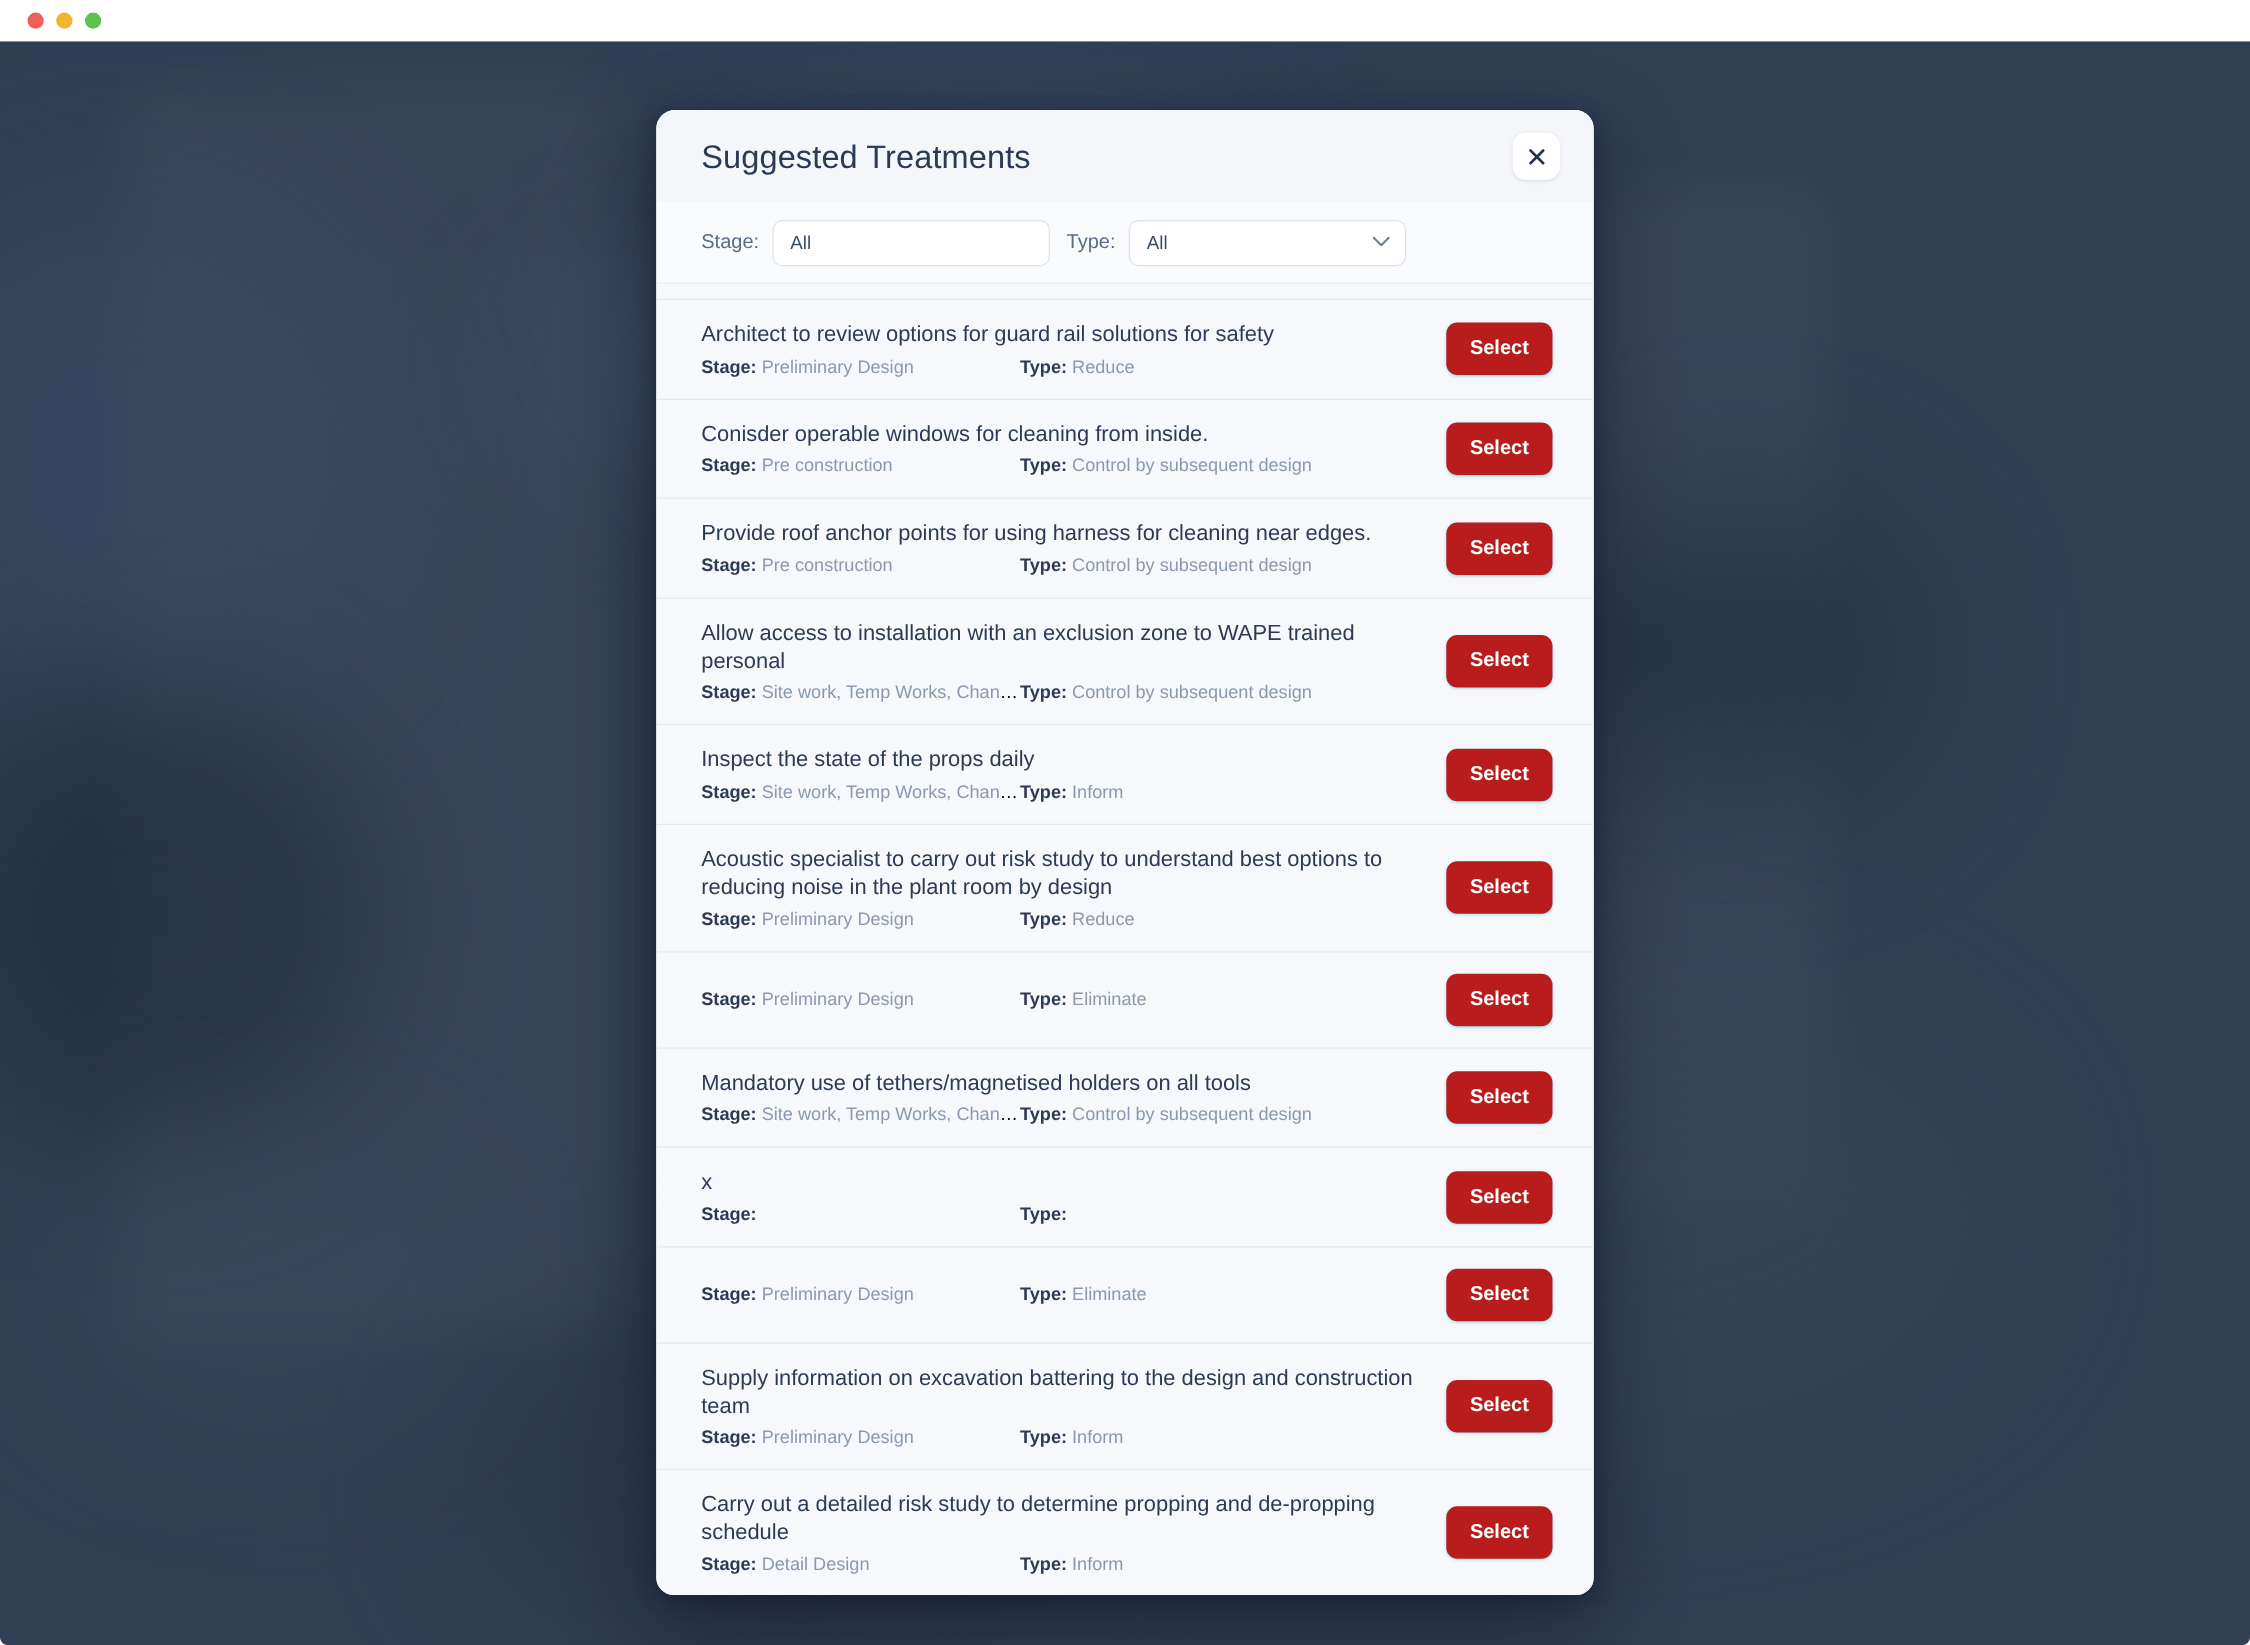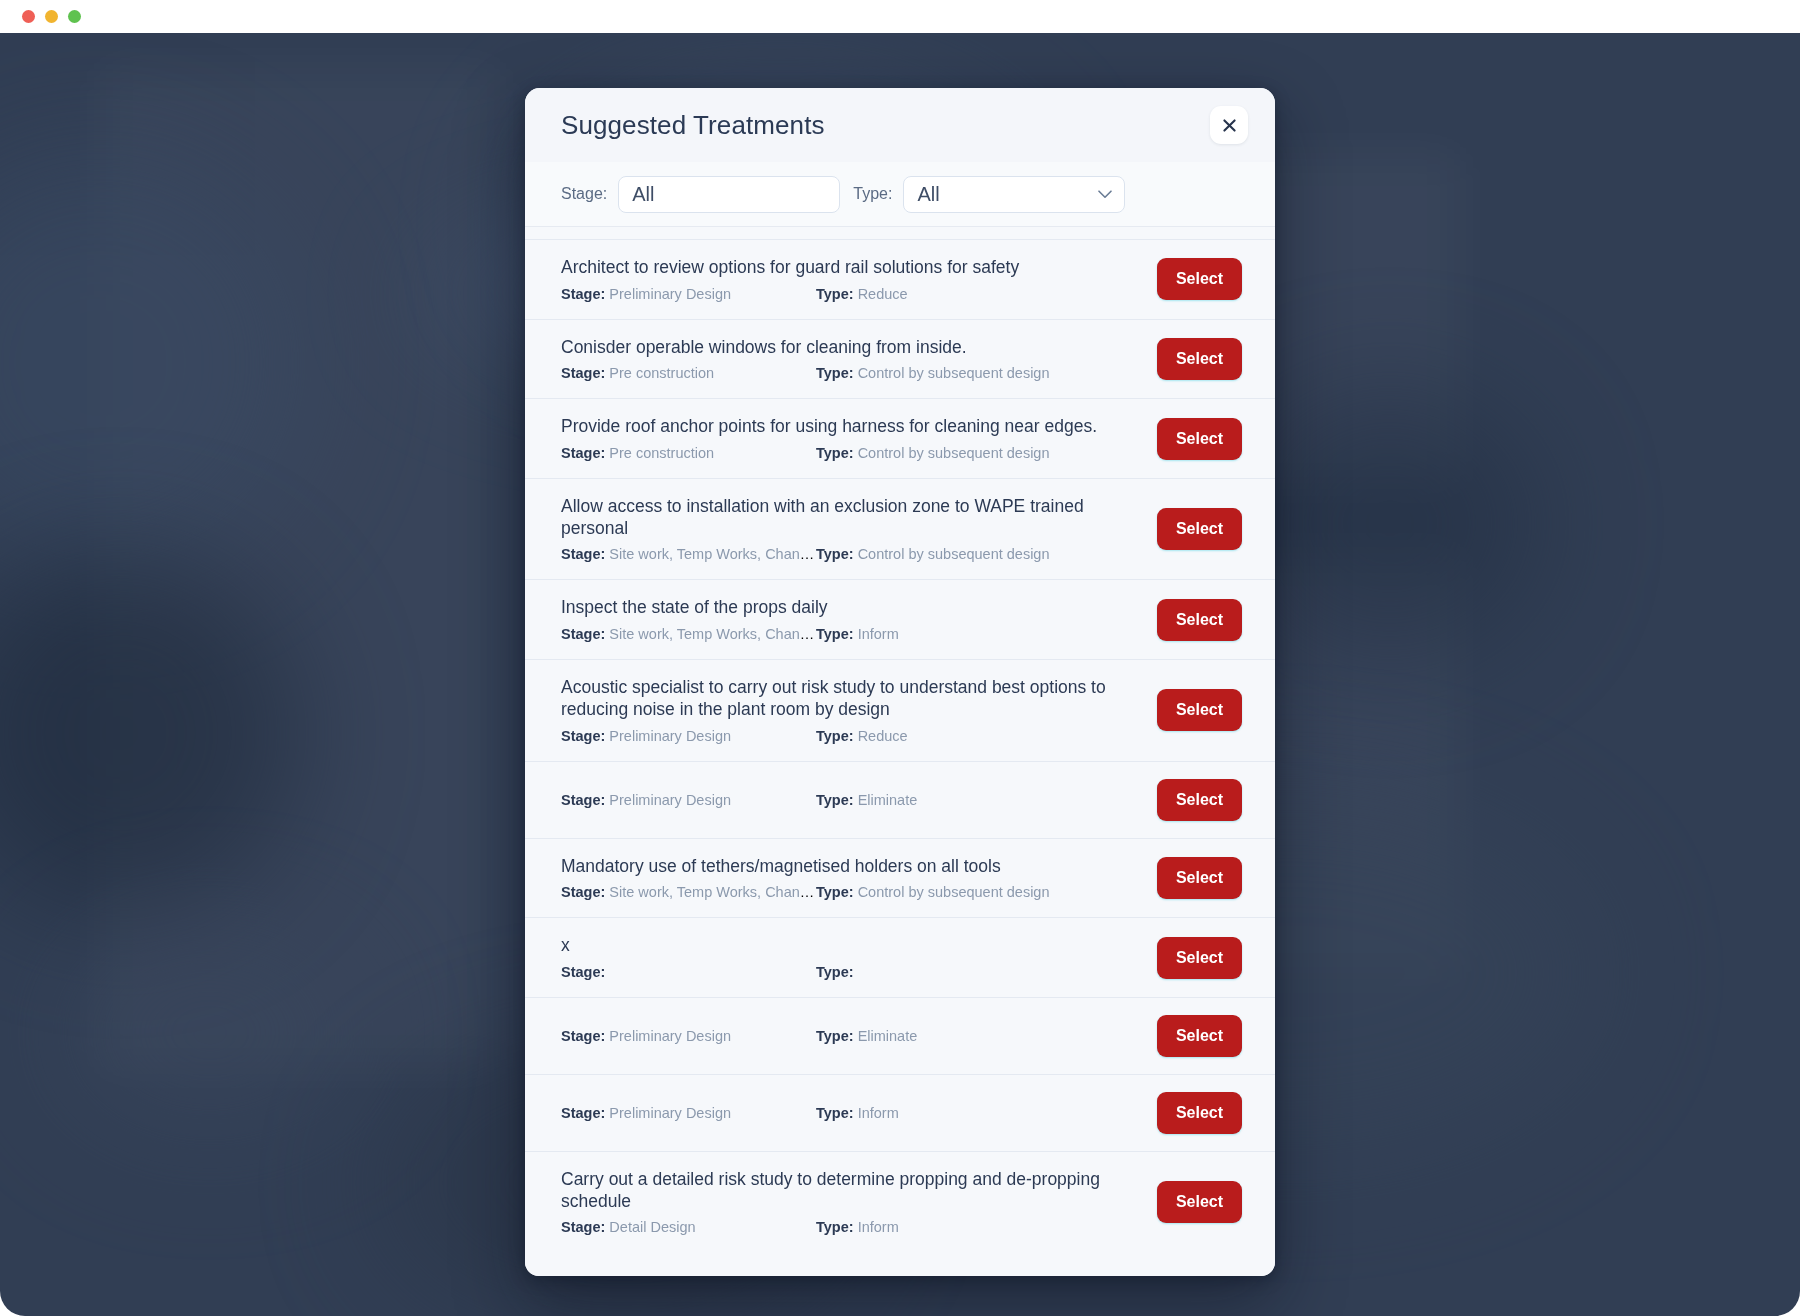--- a/index.html
+++ b/index.html
@@ -10,21 +10,21 @@
     overflow: hidden;
     font-family: "Liberation Sans", sans-serif;
     background: #ffffff;
   }
 
   
   #app-window {
     position: relative;
     width: 1800px;
     height: 1316px;
-    border-radius: 25px;
+    border-radius: 6px;
     overflow: hidden;
     background: #ffffff;
   }
 
   #titlebar {
     position: absolute;
     top: 0; left: 0;
     width: 100%;
     height: 33px;
     background: #ffffff;
@@ -145,21 +145,21 @@
     border: 1px solid #dbe3ee;
     border-radius: 8px;
     display: flex;
     align-items: center;
     padding: 0 34px 0 13px;
     cursor: pointer;
   }
   .select-stage { width: 222px; }
   .select-type  { width: 222px; }
   .select-value {
-    font-size: 20px;
+    font-size: 15px;
     color: #3e4d66;
   }
   .chev {
     position: absolute;
     right: 12px;
     top: 50%;
     transform: translateY(-50%);
     pointer-events: none;
   }
 
@@ -381,20 +381,21 @@
           <div class="row-text">
             <div class="row-meta">
               <span class="meta-stage"><span class="meta-key">Stage:</span> <span class="meta-val">Preliminary Design</span></span>
               <span class="meta-type"><span class="meta-key">Type:</span> <span class="meta-val">Eliminate</span></span>
             </div>
           </div>
           <button class="select-button">Select</button>
         </div>
         <div class="treatment-row">
           <div class="row-text">
+            <div class="row-title">Supply information on excavation battering to the design and construction team</div>
             <div class="row-meta">
               <span class="meta-stage"><span class="meta-key">Stage:</span> <span class="meta-val">Preliminary Design</span></span>
               <span class="meta-type"><span class="meta-key">Type:</span> <span class="meta-val">Inform</span></span>
             </div>
           </div>
           <button class="select-button">Select</button>
         </div>
         <div class="treatment-row">
           <div class="row-text">
             <div class="row-title">Carry out a detailed risk study to determine propping and de-propping schedule</div>

